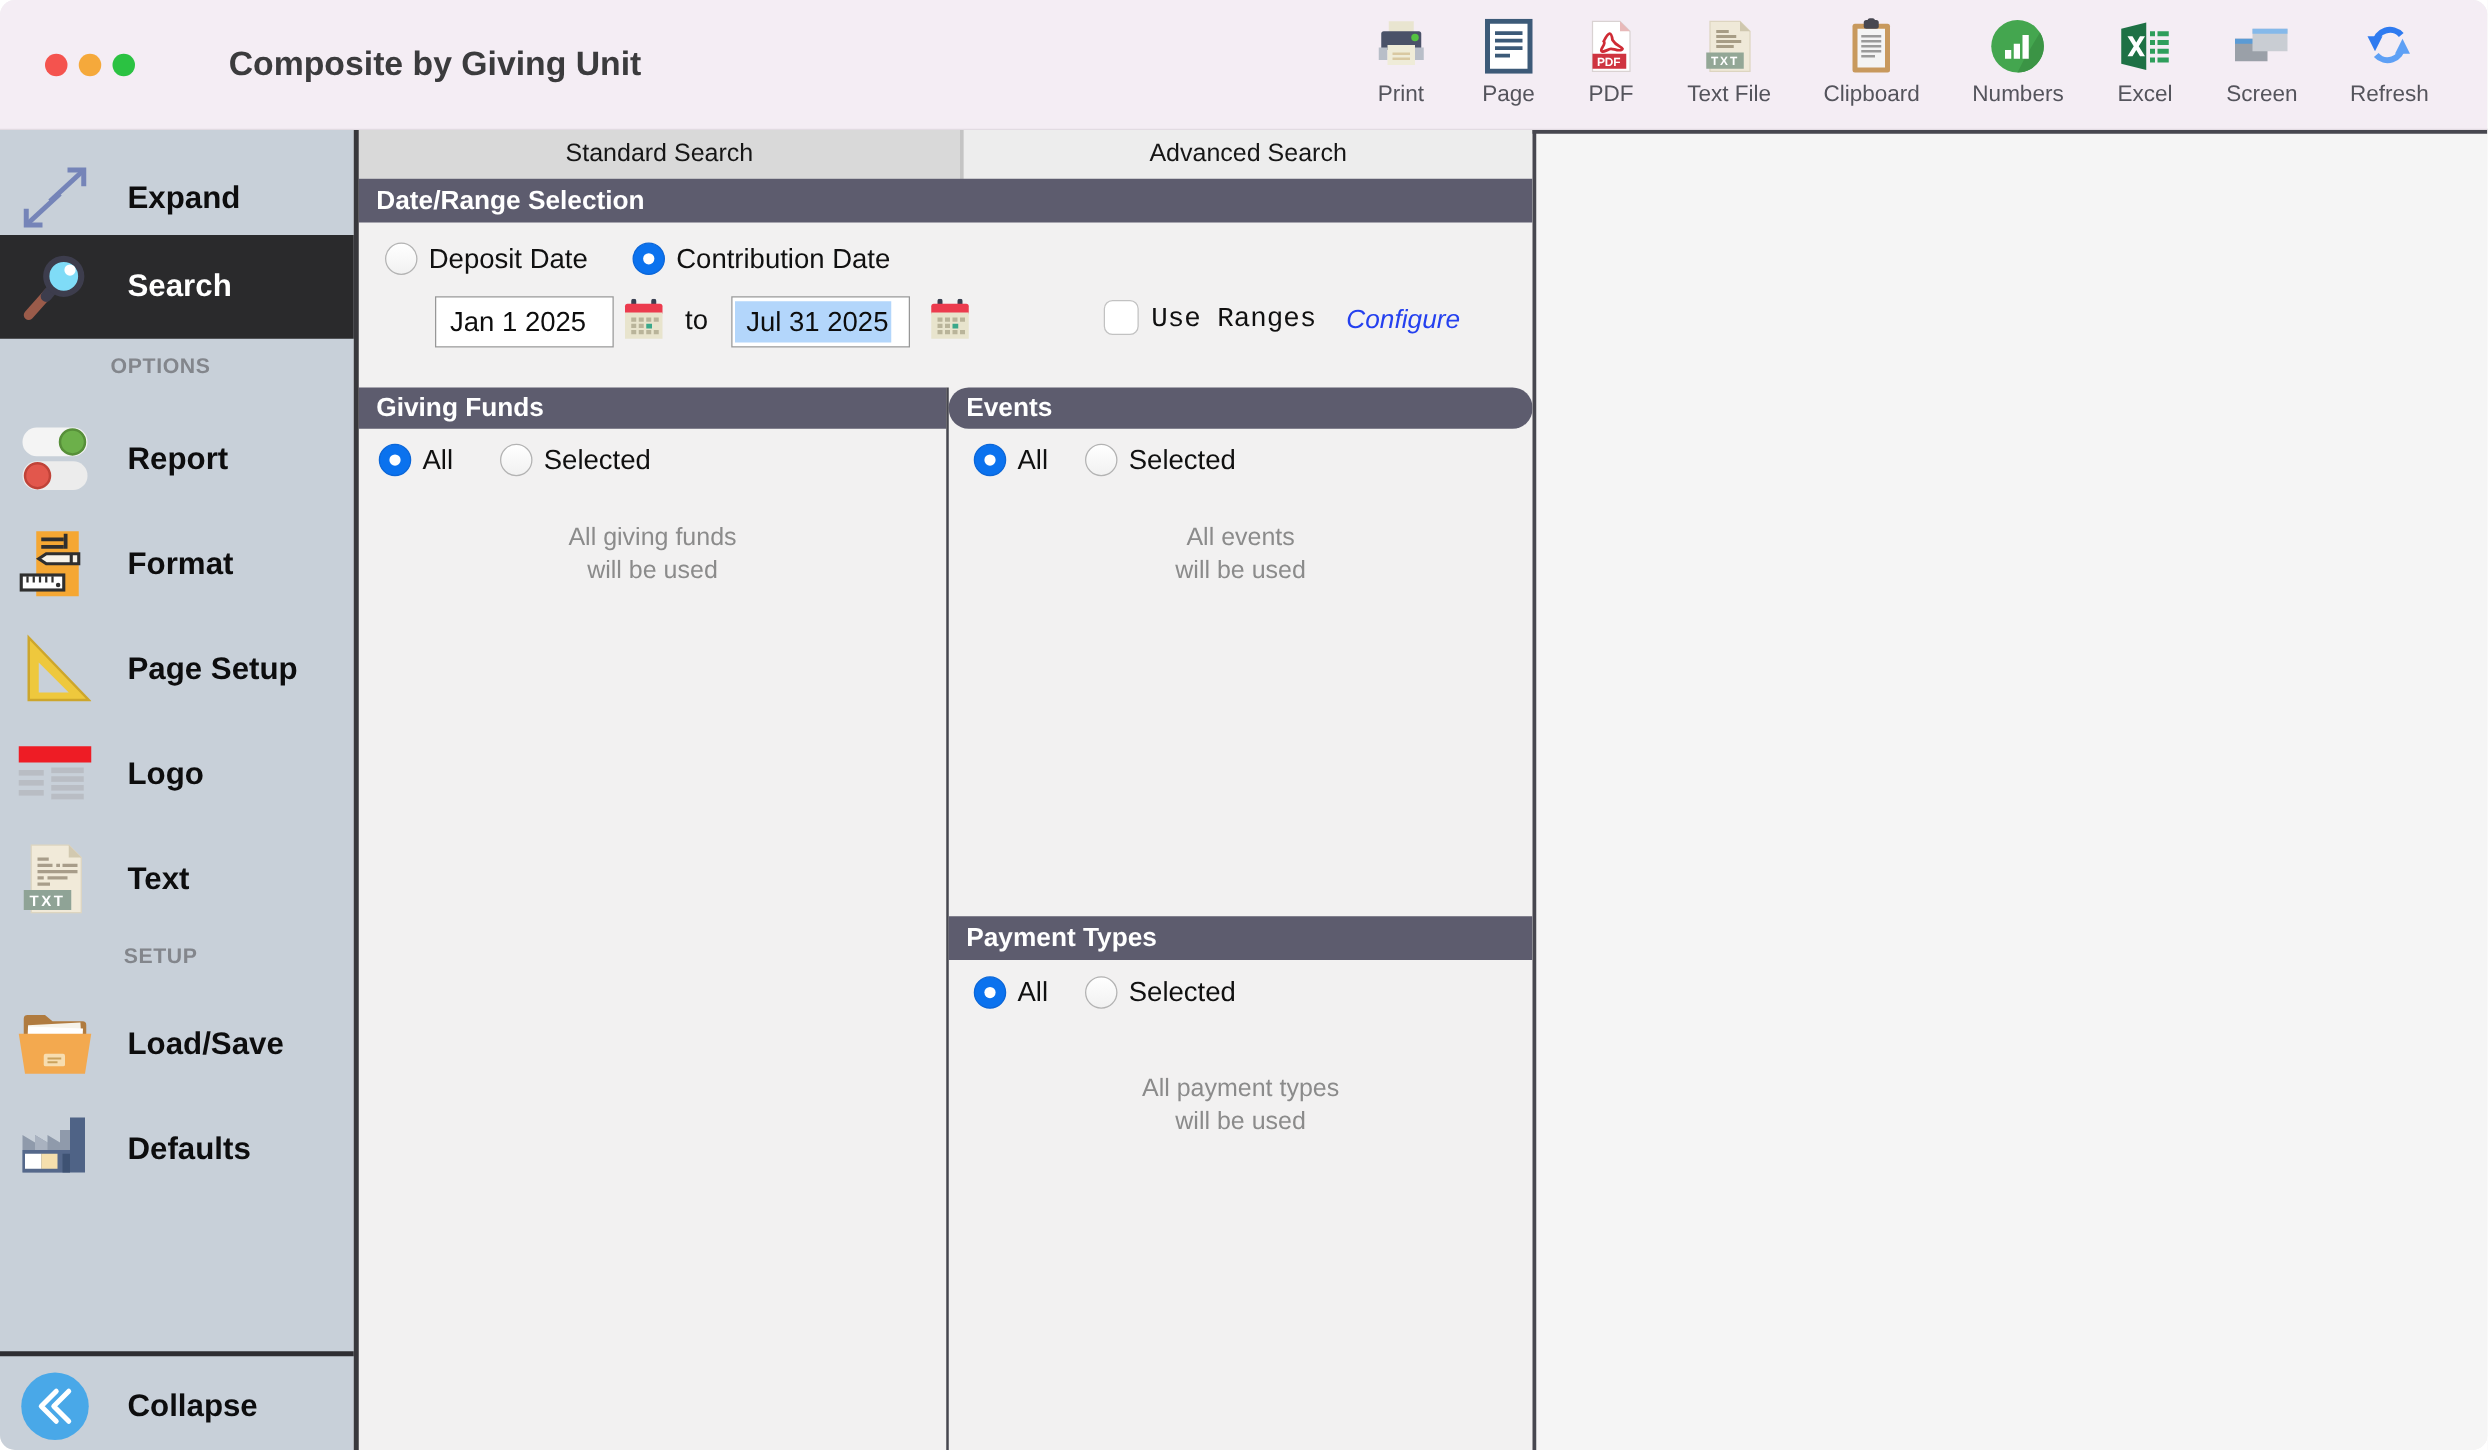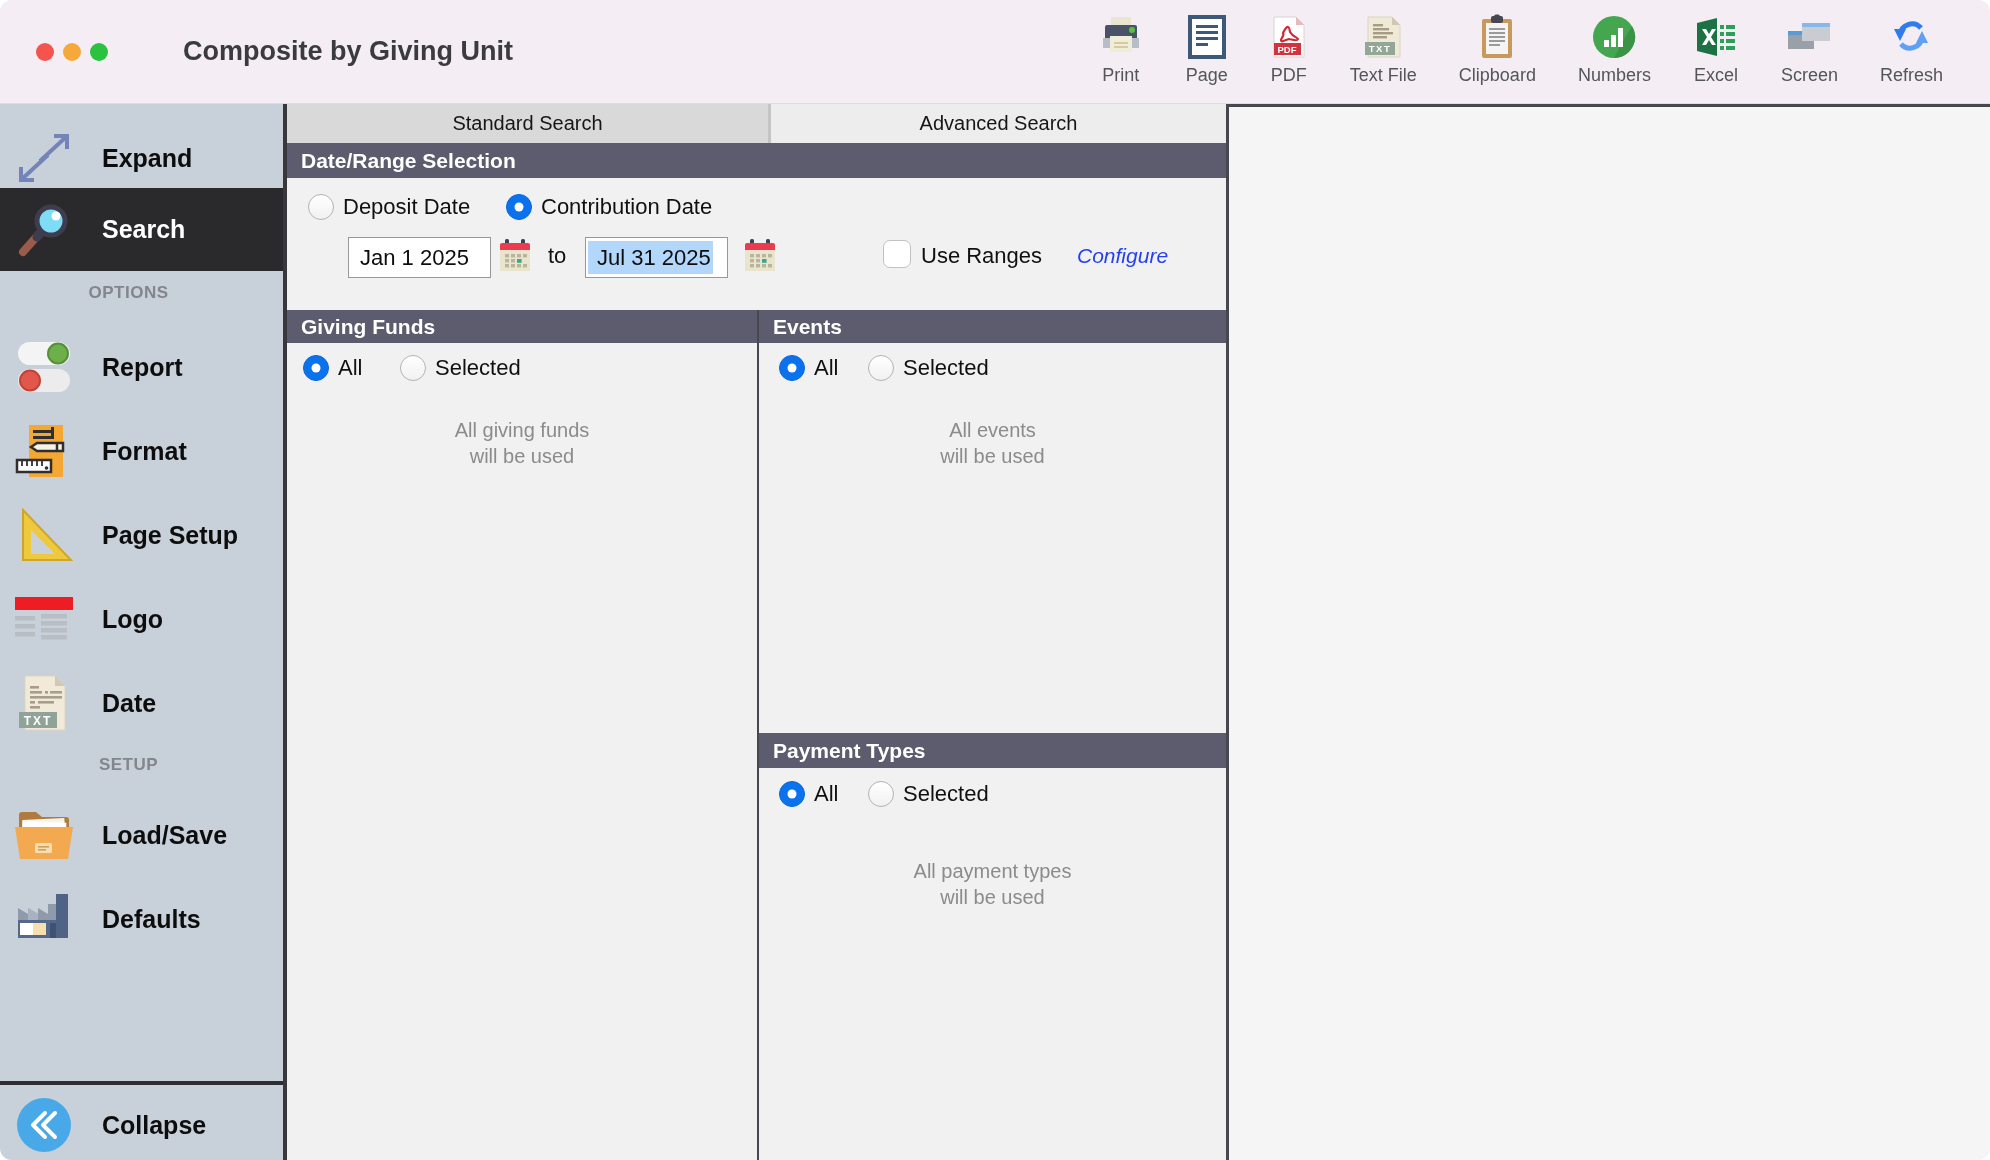--- a/index.html
+++ b/index.html
@@ -45,25 +45,25 @@
   .radio.on::after{content:"";position:absolute;left:50%;top:50%;width:9px;height:9px;border-radius:50%;background:#fff;transform:translate(-50%,-50%);}
   .rgroup{position:absolute;display:flex;align-items:center;}
   .rlabel{margin-left:9px;font-size:22px;color:#101010;white-space:nowrap;}
 
   .datefield{position:absolute;width:143px;height:41px;background:#ffffff;border:1px solid #979797;box-sizing:border-box;display:flex;align-items:center;font-size:22px;color:#0d0d0d;}
   .datefield .plain{padding-left:11px;}
   .datefield .sel{flex:1;margin:2px 14px 2px 2px;height:33px;display:flex;align-items:center;background:#b3d6fb;padding-left:9px;}
   .calbtn{position:absolute;width:32px;height:34px;}
   .to-word{position:absolute;font-size:22px;color:#101010;}
   .checkbox{position:absolute;width:28px;height:28px;border-radius:7px;border:1px solid #c2c2c2;background:#ffffff;box-sizing:border-box;}
-  .ur-label{position:absolute;font-size:22px;color:#101010;}
+  .ur-label{position:absolute;font-size:22px;color:#101010;font-family:Liberation Mono, monospace;}
   .link{position:absolute;font-size:21px;color:#2440ef;font-style:italic;}
 
   .gf-header{left:0;top:207px;width:470px;height:33px;}
-  .ev-header{left:472px;top:207px;width:467px;height:33px;}
+  .ev-header{left:472px;top:207px;width:467px;height:33px;border-radius:16px;}
   .pt-header{left:472px;top:630px;width:467px;height:35px;}
   .panel-divider{position:absolute;left:470px;top:207px;width:2px;bottom:0;background:#47474f;}
   .gf-body{position:absolute;left:0;top:240px;width:470px;bottom:0;}
   .ev-body{position:absolute;left:472px;top:240px;width:467px;height:390px;}
   .pt-body{position:absolute;left:472px;top:665px;width:467px;bottom:0;}
   .panel-radios{position:absolute;top:12px;left:0;width:100%;height:34px;}
   .helper{position:absolute;top:74px;width:100%;text-align:center;font-size:20px;line-height:26px;color:#8b8b8b;}
 
   
   .preview{position:absolute;left:1226px;top:103px;right:0;bottom:0;background:#f5f5f5;border-left:3px solid #47474f;border-top:4px solid #47474f;box-sizing:border-box;}
@@ -315,21 +315,21 @@
               <rect x="33" y="17" width="12" height="2.6"></rect>
             <rect x="13" y="22" width="32" height="2.6"></rect>
             <rect x="13" y="27" width="5" height="2.6"></rect>
               <rect x="21" y="27" width="16" height="2.6"></rect>
             <rect x="13" y="32" width="10" height="2.6"></rect>
           </g>
           <rect x="2" y="38" width="38" height="16" fill="#8fa396"></rect>
           <text x="21" y="50.5" font-size="12" font-weight="bold" letter-spacing="2" fill="#ffffff" text-anchor="middle">TXT</text>
         </svg>
       </span>
-      <span class="slabel">Date</span>
+      <span class="slabel">Text</span>
     </div>
 
     <div class="sheader" style="top:652px;">SETUP</div>
 
     <div class="srow" style="top:774px;height:84px;">
       <span class="sicon">
         <svg width="60" height="58" viewBox="0 0 60 58">
           <rect x="42" y="4" width="12" height="44" fill="#4f6386"></rect>
           <polygon points="4,24 4,18 14,24 14,18 24,24 24,18 34,24 34,14 42,14 42,48 4,48" fill="#8f9aab"></polygon>
           <polygon points="14,24 14,18 24,24 24,48 14,48" fill="#a9b2c0"></polygon>

